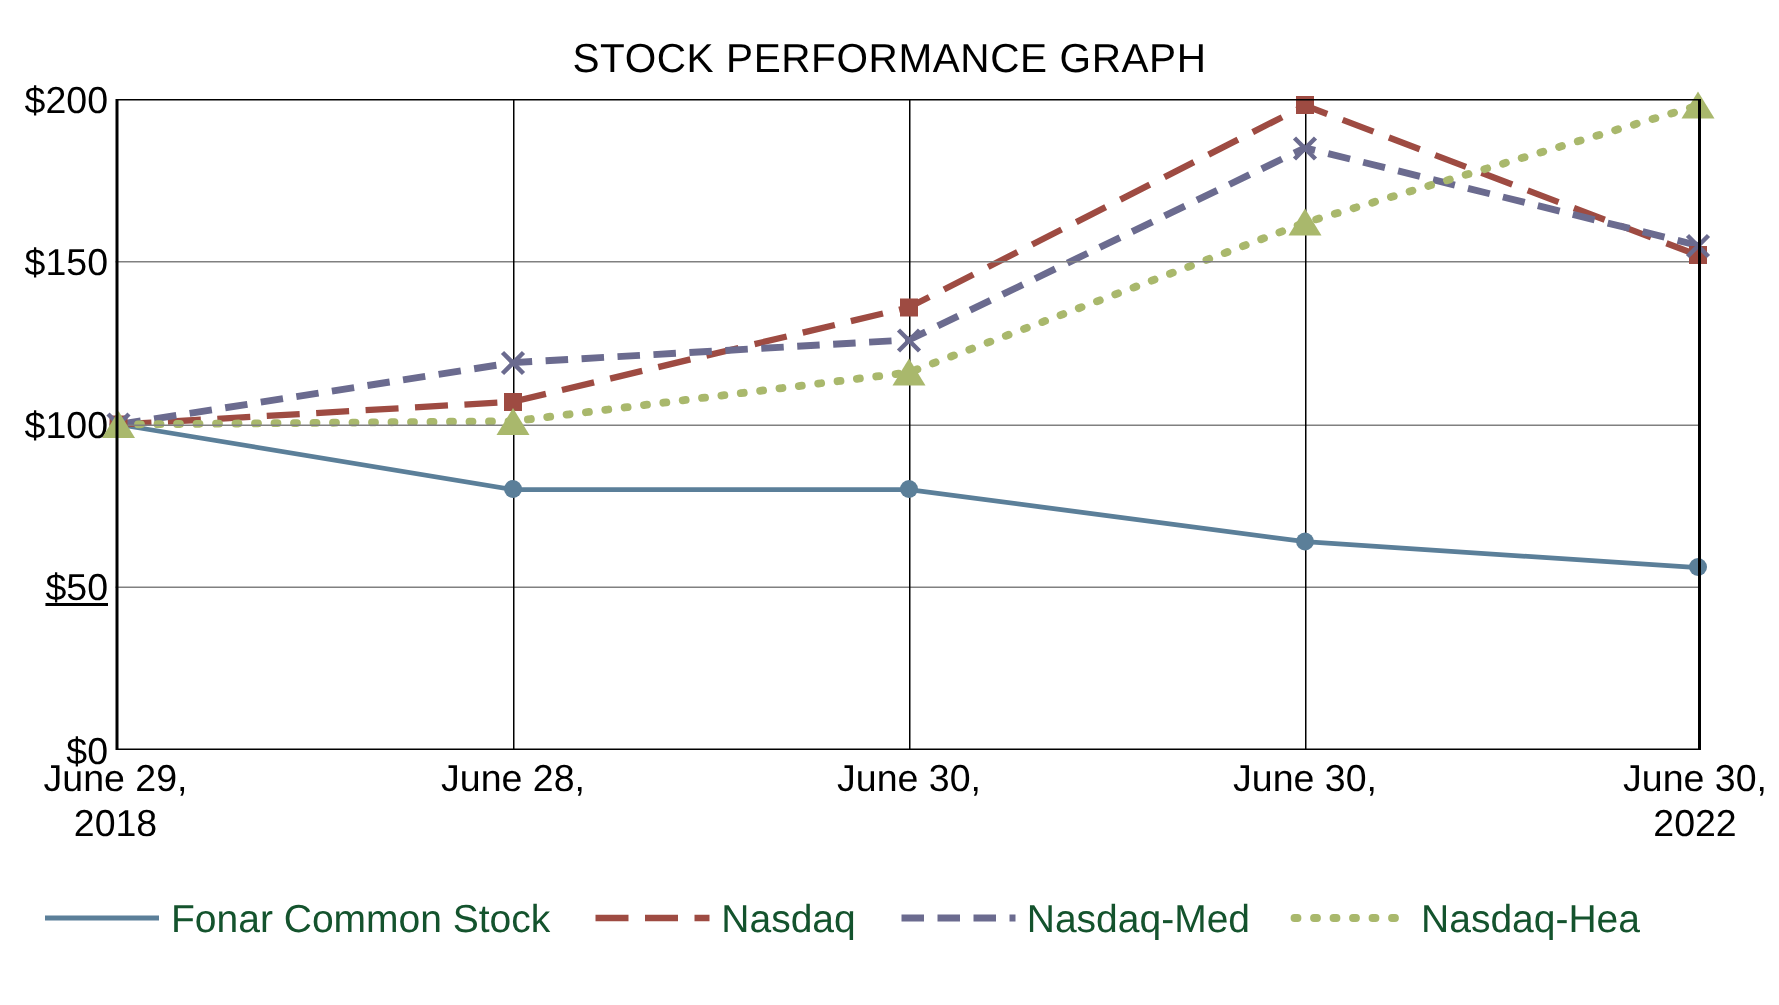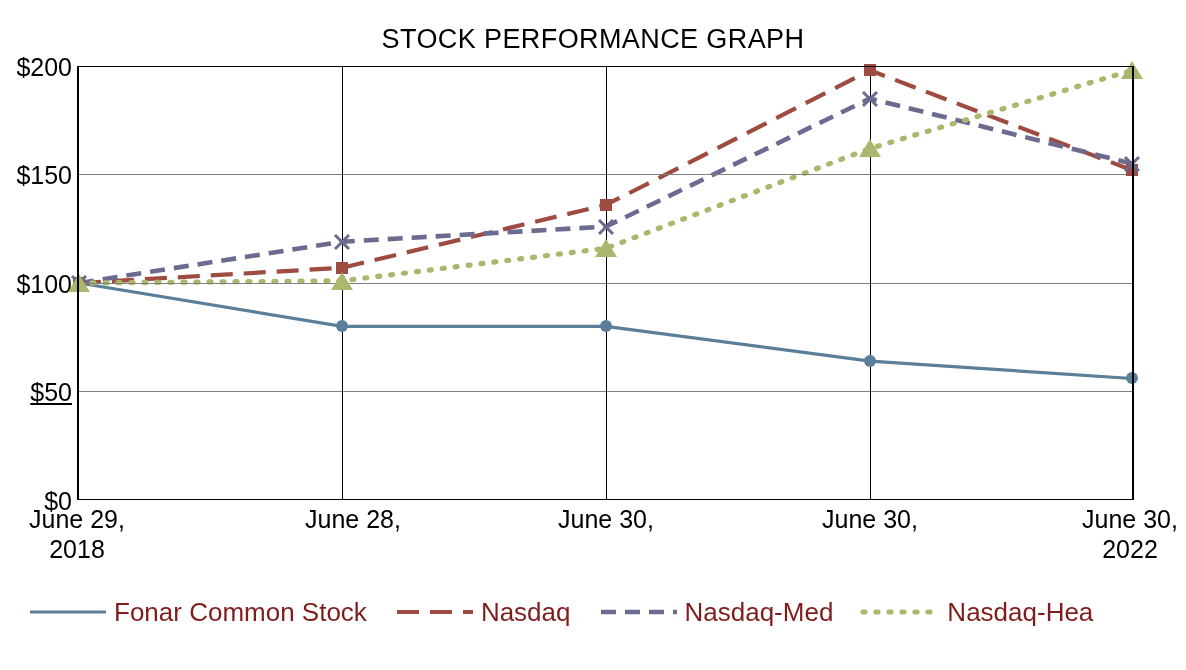--- a/index.html
+++ b/index.html
@@ -40,21 +40,21 @@
     text-align:center; font-size:25px; line-height:30px; color:#000;
   }
 
   
   #legend{
     position:absolute; left:0; top:592px; width:1186px; height:40px;
     display:flex; align-items:center; gap:0px; padding-left:26px;
     box-sizing:border-box; overflow:hidden;
   }
   .leg-item{display:flex;align-items:center;white-space:nowrap;}
-  .leg-label{font-size:26px;color:#7f1d1d;padding-left:4px;}
+  .leg-label{font-size:26px;color:#14532d;padding-left:4px;}
   .leg-swatch{width:84px;height:26px;flex:0 0 84px;}
   .leg-gap{width:26px;flex:0 0 26px;}
 
   
   .marker{position:absolute;}
   .m-sq{width:12px;height:12px;margin-left:-6px;margin-top:-6px;}
   .m-dot{width:12px;height:12px;border-radius:50%;margin-left:-6px;margin-top:-6px;}
   .m-tri{width:0;height:0;margin-left:-11px;margin-top:-9px;
          border-left:11px solid transparent;border-right:11px solid transparent;}
   .m-x{width:18px;height:18px;margin-left:-9px;margin-top:-9px;}
@@ -133,21 +133,21 @@
         <div class="marker m-tri" style="left: 1055px; top: 4.34px; border-bottom: 18px solid rgb(169, 184, 108);"></div>
       </div>
 
     <div id="plot-border"></div>
   </div>
 
   <div class="xtick" style="left:77px;">
     <div>June 29,</div>
     <div>2018</div>
   </div>
-  <div class="xtick" style="left:353px;">
+  <div class="xtick" style="left:342px;">
     <div>June 28,</div>
   </div>
   <div class="xtick" style="left:606px;">
     <div>June 30,</div>
   </div>
   <div class="xtick" style="left:870px;">
     <div>June 30,</div>
   </div>
   <div class="xtick" style="left:1130px;">
     <div>June 30,</div>

